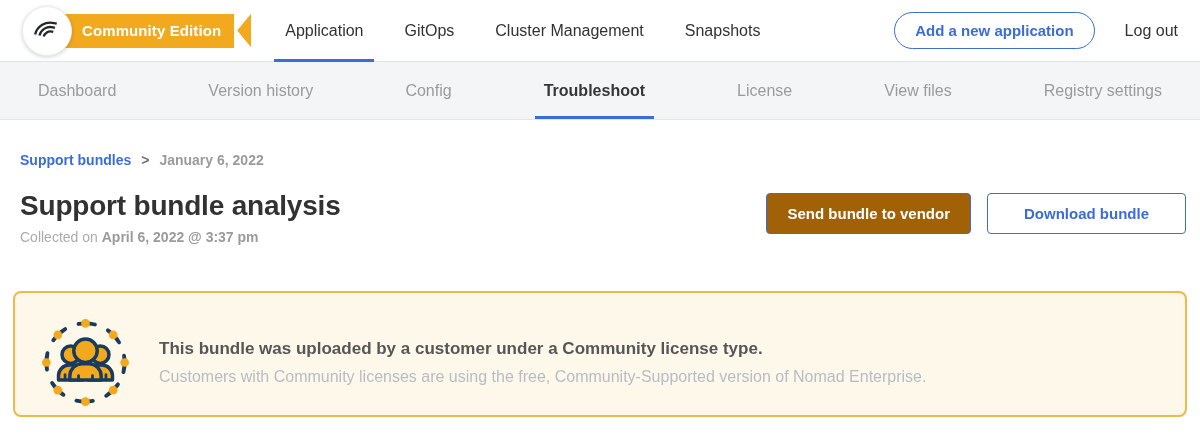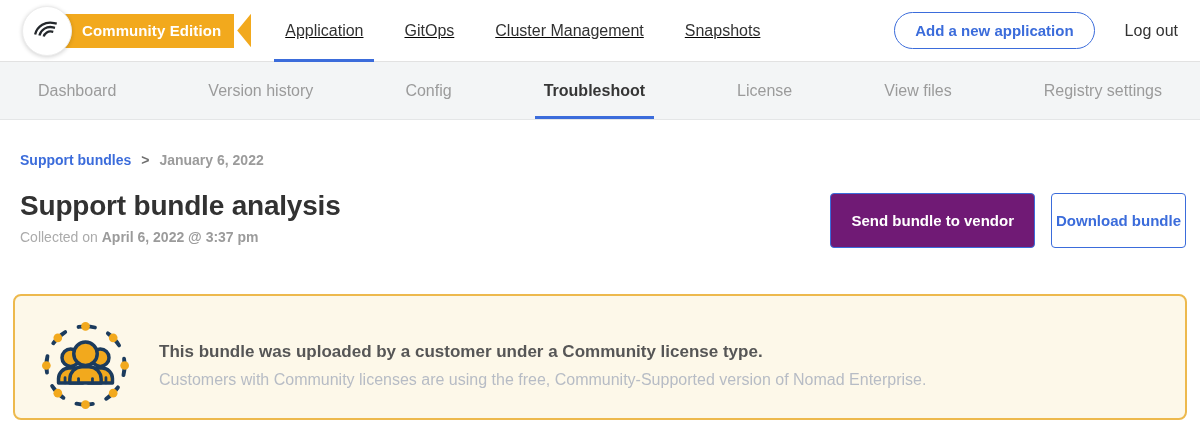--- a/index.html
+++ b/index.html
@@ -18,21 +18,21 @@
   }
   .badge-wrap { display:flex; align-items:center; margin-left:-14px; position:relative; z-index:1; }
   .badge-rect {
     background:#F2A91D; color:#ffffff; font-weight:bold; font-size:15px;
     height:34px; line-height:34px; padding:0 13px 0 24px; letter-spacing:.1px;
   }
   .badge-tail {
     width:14px; height:34px; background:#F2A91D; margin-left:3px;
     clip-path:polygon(100% 0, 100% 100%, 0 50%);
   }
-  .topnav-items { display:flex; gap:41px; margin-left:34px; height:62px;text-decoration:underline; }
+  .topnav-items { display:flex; gap:41px; margin-left:34px; height:62px; }
   .topnav-item {
     font-size:16px; color:#323232; font-weight:500; line-height:61px;
     position:relative; cursor:pointer; white-space:nowrap;
   }
   .topnav-item.active::after {
     content:""; position:absolute; left:-11px; right:-11px; bottom:0; height:3px; background:#3B6CDB;
   }
   .topnav-right { margin-left:auto; display:flex; align-items:center; gap:30px; }
   .btn-pill {
     border:1px solid #3B6CDB; color:#3B6CDB; background:#ffffff; font-weight:bold;
@@ -63,27 +63,27 @@
   .breadcrumb .crumb-current { color:#9b9b9b; }
 
   .title-row { display:flex; justify-content:space-between; align-items:flex-start; margin-top:22px; }
   .page-title { font-size:28px; font-weight:bold; color:#323232; letter-spacing:-.2px; }
   .collected { margin-top:7px; font-size:14px; }
   .collected .prefix { color:#ababab; font-weight:400; }
   .collected .value { color:#9b9b9b; font-weight:bold; }
 
   .title-actions { display:flex; gap:16px; margin-top:3px; margin-right:-6px; }
   .btn-primary {
-    background:#701a75; color:#ffffff; border:1px solid #3B6CDB; border-radius:4px;
-    font-size:15px; font-weight:bold; padding:18px 20px; cursor:pointer;
+    background:#a16207; color:#ffffff; border:1px solid #3B6CDB; border-radius:4px;
+    font-size:15px; font-weight:bold; padding:11px 20px; cursor:pointer;
     font-family:"Liberation Sans", sans-serif; white-space:nowrap;
   }
   .btn-secondary {
     background:#ffffff; color:#3B6CDB; border:1px solid #3B6CDB; border-radius:4px;
-    font-size:15px; font-weight:bold; padding:11px 4px; cursor:pointer;
+    font-size:15px; font-weight:bold; padding:11px 36px; cursor:pointer;
     font-family:"Liberation Sans", sans-serif; white-space:nowrap;
   }
 
   
   .alert {
     margin:46px -7px 0 -7px; background:#FDF8E9; border:2px solid #EDB94D; border-radius:8px;
     display:flex; align-items:center; gap:30px; padding:36px 24px 19px 27px; height:126px;
   }
   .alert-icon { width:87px; height:87px; flex:0 0 auto; }
   .alert-text { display:flex; flex-direction:column; gap:9px; }

